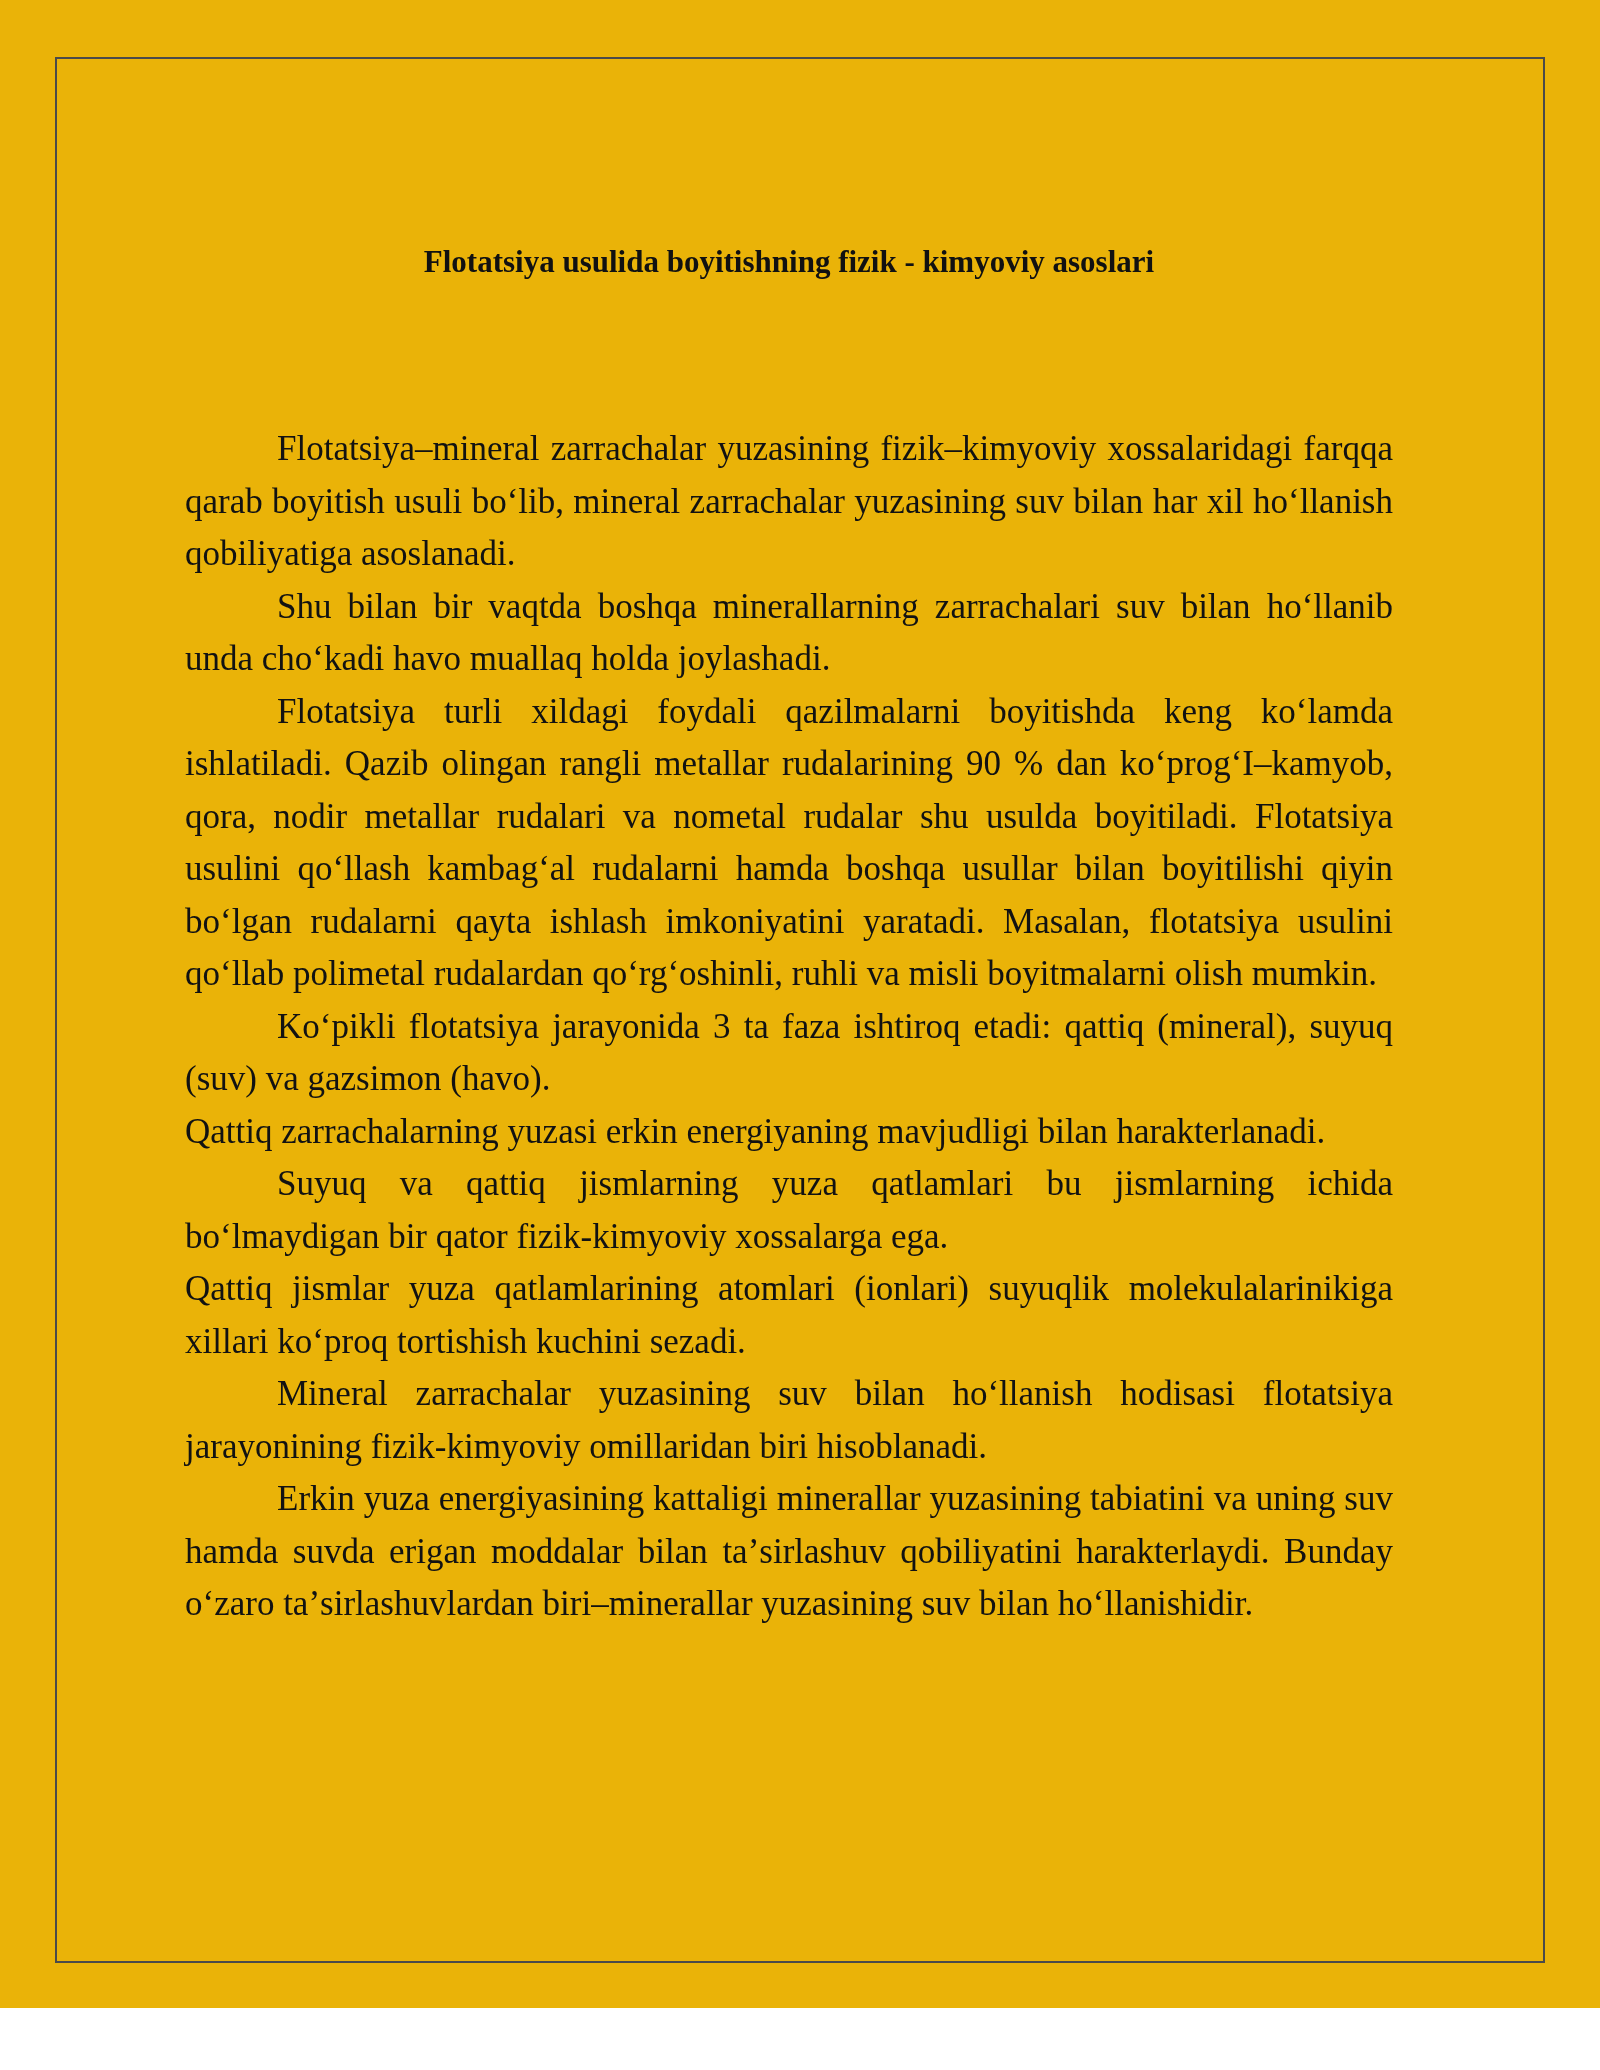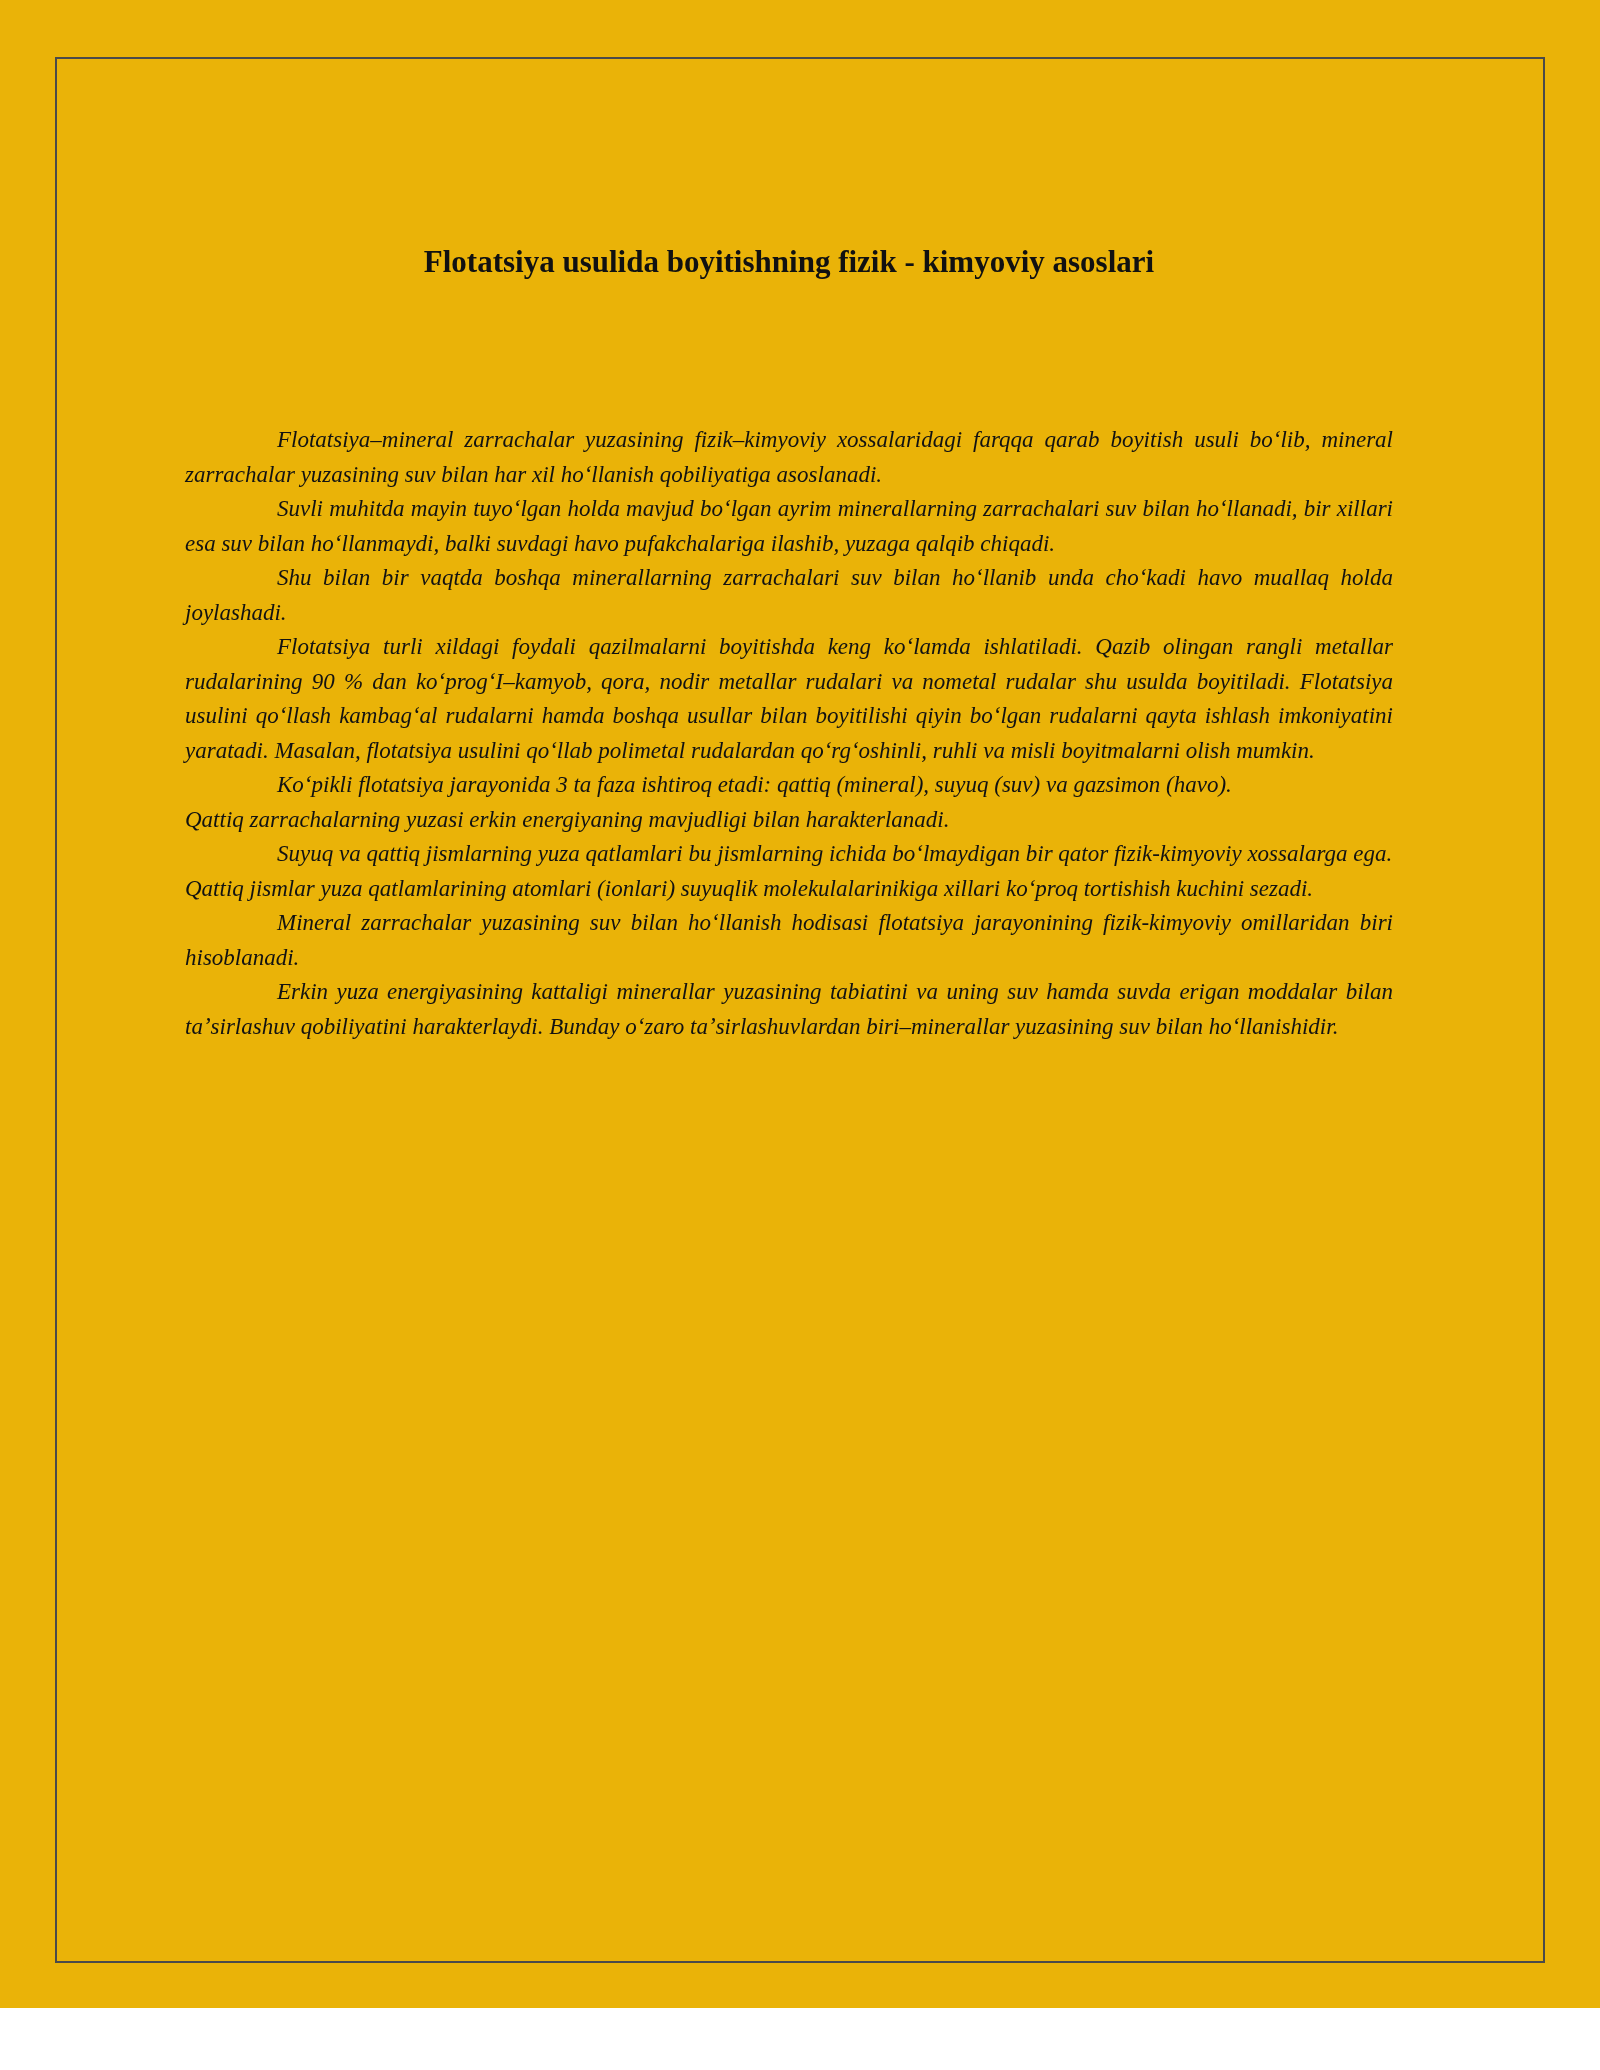--- a/index.html
+++ b/index.html
@@ -27,41 +27,39 @@
   }
   .title {
     margin: 185px 150px 0 128px;
     text-align: center;
     font-size: 31px;
     font-weight: bold;
     color: #111111;
   }
   .content {
     margin: 143px 150px 0 128px;
-    font-size: 23px;
+    font-size: 35px;
     line-height: 1.5;
     text-align: justify;
-    font-style: italic;
   }
   .para {
     margin: 0;
   }
   .para.indent {
     text-indent: 92px;
   }
 </style>
 </head>
 <body>
 
 <div class="page">
   <div class="frame">
     <h1 class="title">Flotatsiya usulida boyitishning fizik - kimyoviy asoslari</h1>
     <div class="content">
         <p class="para indent">Flotatsiya–mineral zarrachalar yuzasining fizik–kimyoviy xossalaridagi farqqa qarab boyitish usuli boʻlib, mineral zarrachalar yuzasining suv bilan har xil hoʻllanish qobiliyatiga asoslanadi.</p>
-        <p class="para indent">Suvli muhitda mayin tuyoʻlgan holda mavjud boʻlgan ayrim minerallarning zarrachalari suv bilan hoʻllanadi, bir xillari esa suv bilan hoʻllanmaydi, balki suvdagi havo pufakchalariga ilashib, yuzaga qalqib chiqadi.</p>
         <p class="para indent">Shu bilan bir vaqtda boshqa minerallarning zarrachalari suv bilan hoʻllanib unda choʻkadi havo muallaq holda joylashadi.</p>
         <p class="para indent">Flotatsiya turli xildagi foydali qazilmalarni boyitishda keng koʻlamda ishlatiladi. Qazib olingan rangli metallar rudalarining 90 % dan koʻprogʻI–kamyob, qora, nodir metallar rudalari va nometal rudalar shu usulda boyitiladi. Flotatsiya usulini qoʻllash kambagʻal rudalarni hamda boshqa usullar bilan boyitilishi qiyin boʻlgan rudalarni qayta ishlash imkoniyatini yaratadi. Masalan, flotatsiya usulini qoʻllab polimetal rudalardan qoʻrgʻoshinli, ruhli va misli boyitmalarni olish mumkin.</p>
         <p class="para indent">Koʻpikli flotatsiya jarayonida 3 ta faza ishtiroq etadi: qattiq (mineral), suyuq (suv) va gazsimon (havo).</p>
         <p class="para">Qattiq zarrachalarning yuzasi erkin energiyaning mavjudligi bilan harakterlanadi.</p>
         <p class="para indent">Suyuq va qattiq jismlarning yuza qatlamlari bu jismlarning ichida boʻlmaydigan bir qator fizik-kimyoviy xossalarga ega.</p>
         <p class="para">Qattiq jismlar yuza qatlamlarining atomlari (ionlari) suyuqlik molekulalarinikiga xillari koʻproq tortishish kuchini sezadi.</p>
         <p class="para indent">Mineral zarrachalar yuzasining suv bilan hoʻllanish hodisasi flotatsiya jarayonining fizik-kimyoviy omillaridan biri hisoblanadi.</p>
         <p class="para indent">Erkin yuza energiyasining kattaligi minerallar yuzasining tabiatini va uning suv hamda suvda erigan moddalar bilan taʼsirlashuv qobiliyatini harakterlaydi. Bunday oʻzaro taʼsirlashuvlardan biri–minerallar yuzasining suv bilan hoʻllanishidir.</p>
       </div>
   </div>

